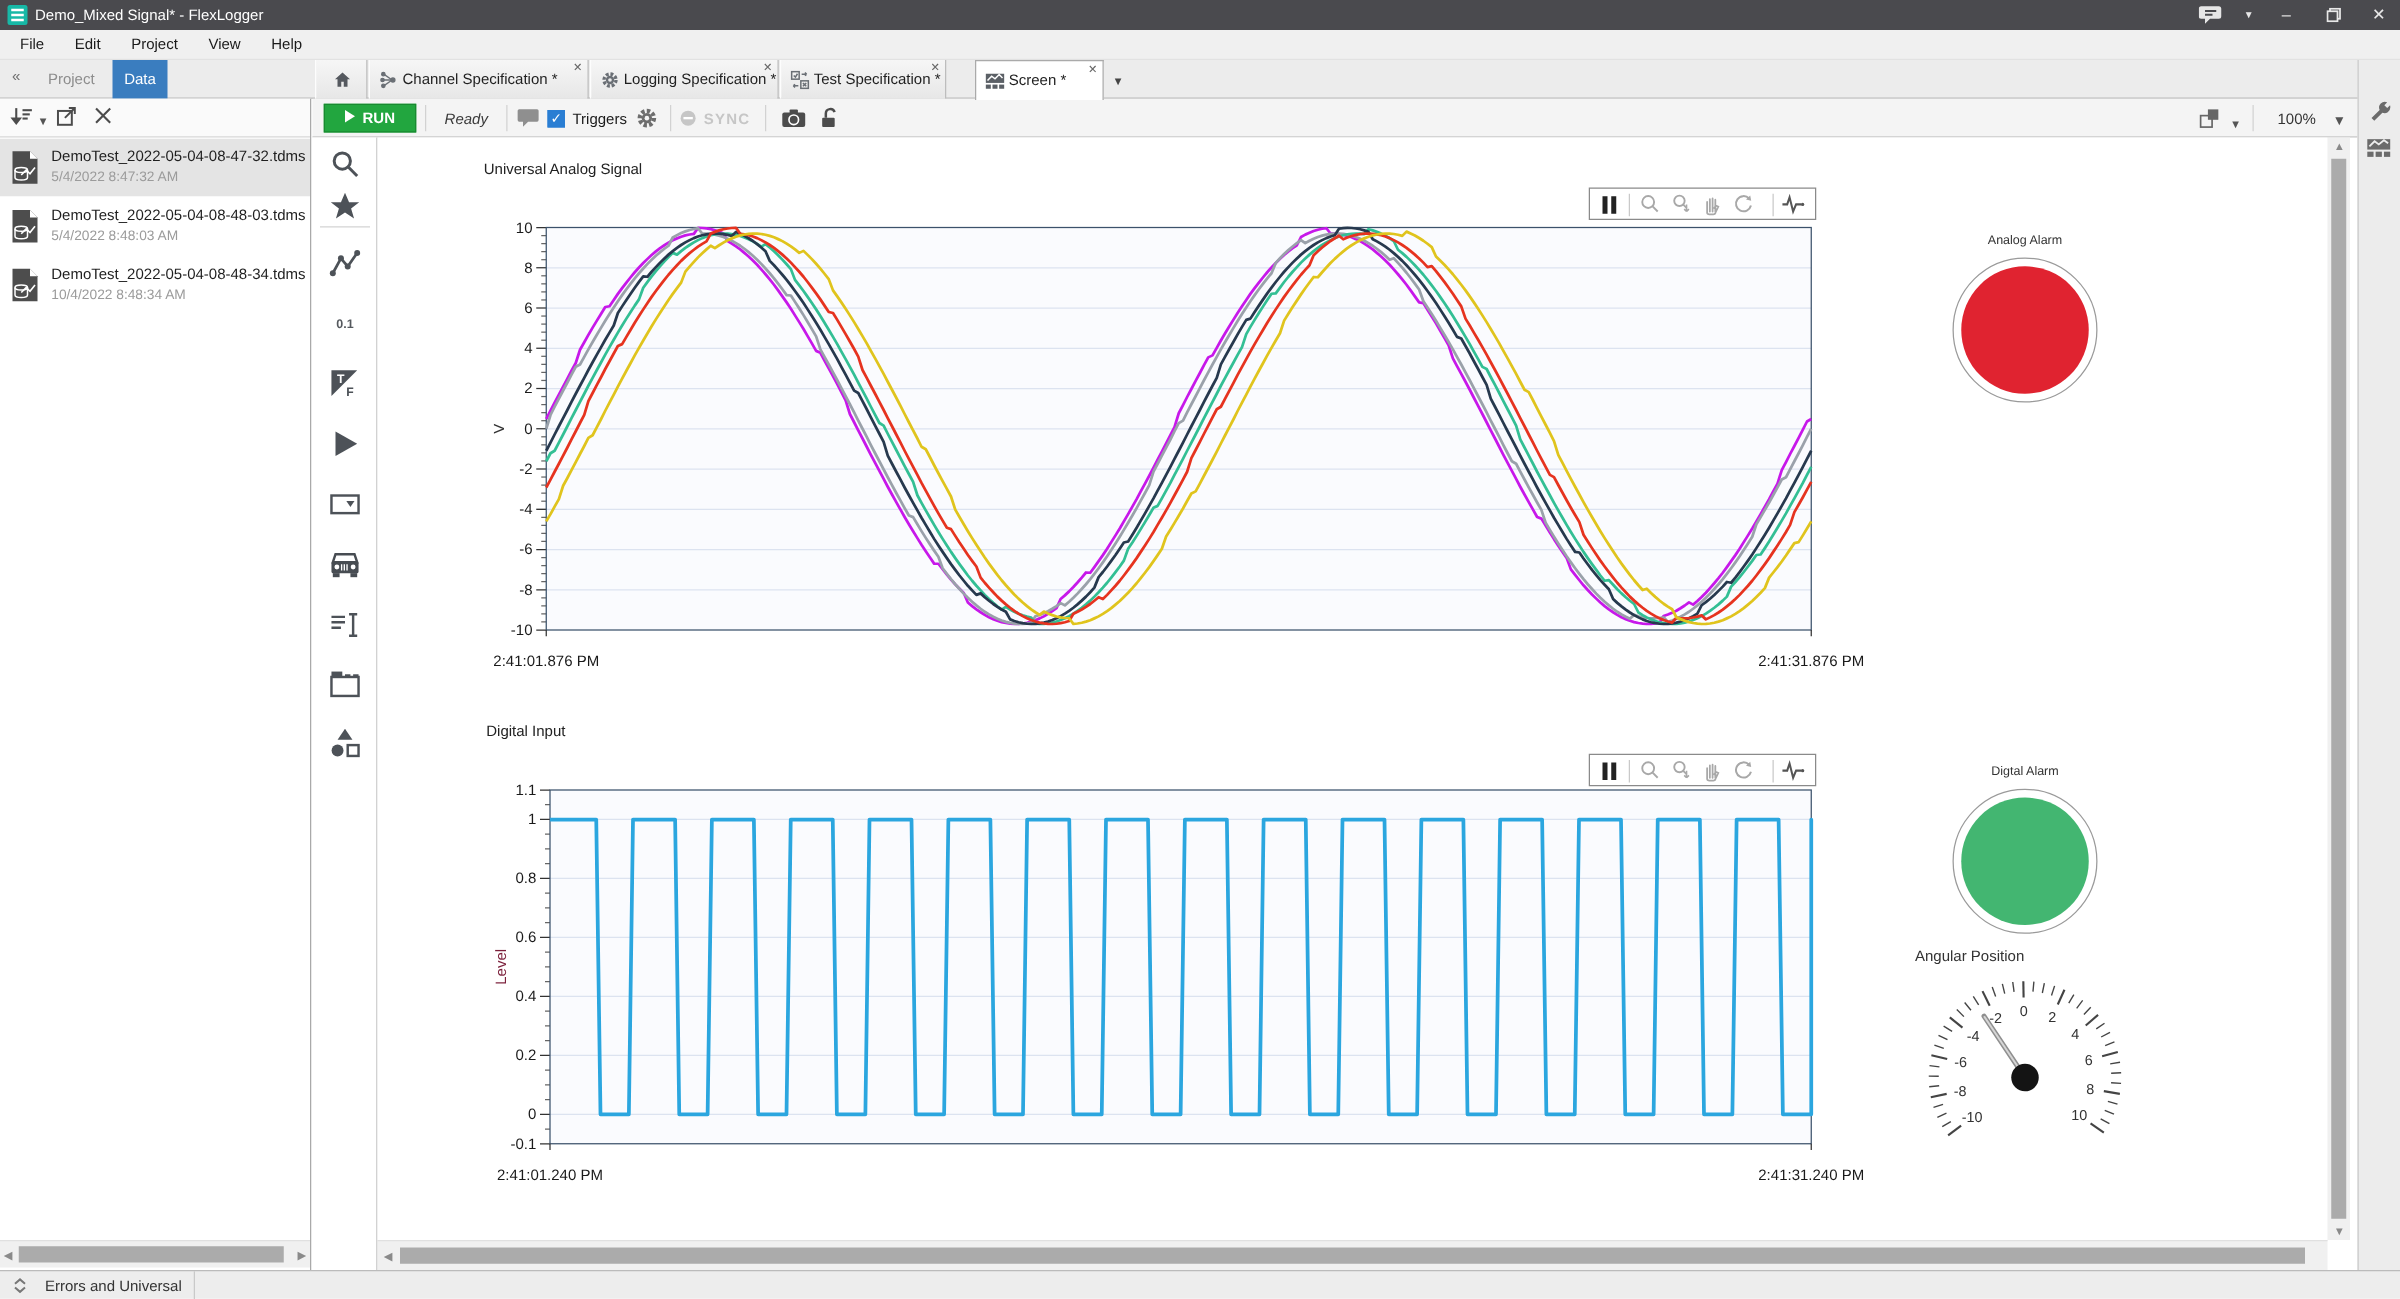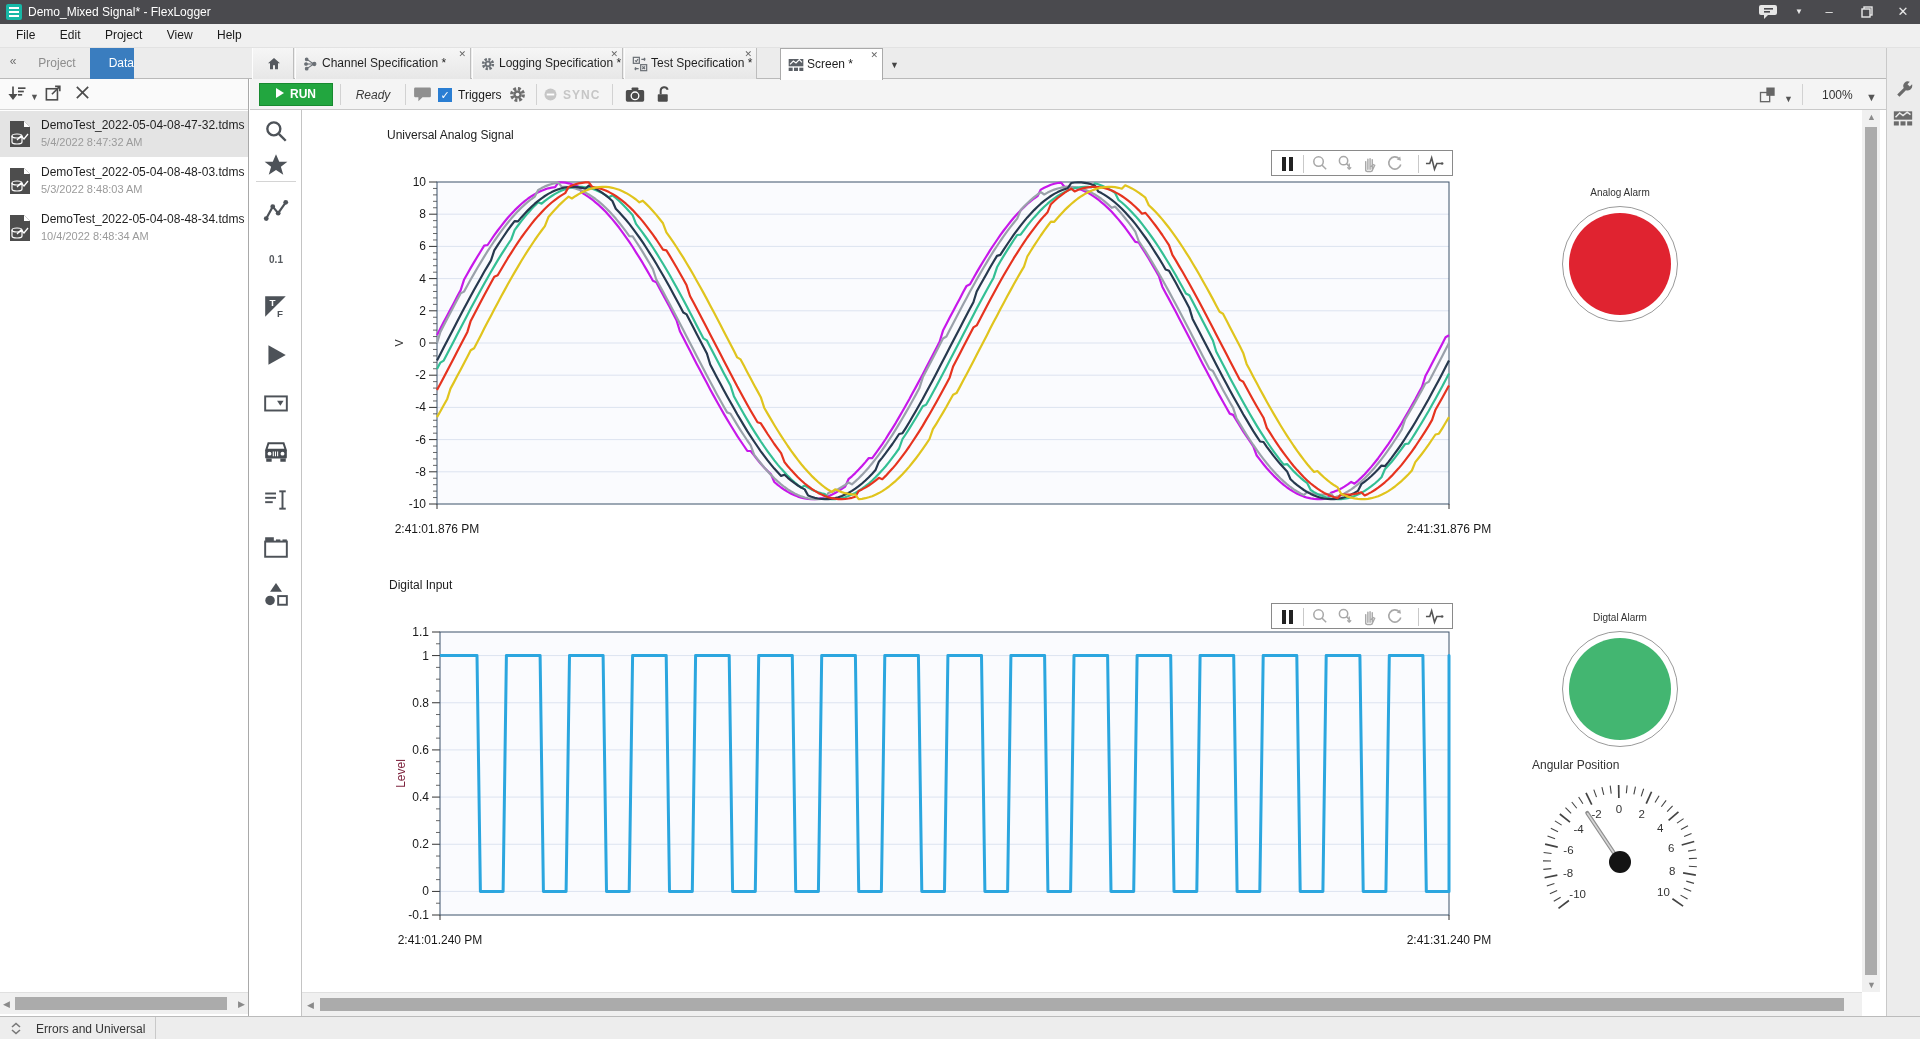--- a/index.html
+++ b/index.html
@@ -15,21 +15,21 @@
   
   #menubar { position:absolute; left:0; top:24px; width:1920px; height:24px; background:#f0f0f0; border-bottom:1px solid #e2e2e2; }
   .menu-item { display:inline-block; padding:4px 10px 0 10px; font-size:12px; color:#1a1a1a; }
   #menubar .menu-item:first-child { margin-left:6px; }
 
   
   #tab-row { position:absolute; left:0; top:48px; width:1920px; height:31px; background:#ececec; border-bottom:1px solid #b9b9b9; }
   #collapse-btn { position:absolute; left:2px; top:6px; width:22px; height:20px; color:#707070; font-size:12px; text-align:center; }
   .lp-tab { position:absolute; top:0; height:31px; font-size:12px; line-height:31px; text-align:center; }
   #lp-tab-files { left:26px; width:62px; color:#8d8d8d; }
-  #lp-tab-data  { left:90px; width:44px; background:#3a7dbf; color:#fff;text-align:right; }
+  #lp-tab-data  { left:90px; width:44px; background:#3a7dbf; color:#fff; }
   .doc-tab { position:absolute; top:0; height:31px; background:linear-gradient(#f6f6f6,#e7e7e7); border-right:1px solid #bdbdbd; border-left:1px solid #fdfdfd; font-size:12px; color:#1f1f1f; }
   .doc-tab.active { background:#fff; border:1px solid #aaa; border-bottom:none; height:32px; z-index:3; }
   .doc-tab .lbl { position:absolute; left:26px; top:8px; white-space:nowrap; }
   .doc-tab .ticon { position:absolute; left:7px; top:8px; width:16px; height:16px; }
   .tab-close { position:absolute; right:4px; top:1px; font-size:9px; color:#666; }
   #tab-home { left:252px; width:42px; }
   #tab-home .ticon { left:13px; }
   #tab-channel { left:295px; width:176px; }
   #tab-logging { left:472px; width:151px; }
   #tab-test { left:624px; width:133px; }
@@ -283,21 +283,21 @@
       </div>
       <div class="file-row" style="top: 47px;">
         <svg class="file-icon" viewBox="0 0 22 28">
           <path d="M1 1 H15 L21 7 V27 H1 Z" fill="#4d4d4d"></path>
           <path d="M15 1 L21 7 H15 Z" fill="#fff"></path>
           <ellipse cx="8" cy="16" rx="5" ry="2" fill="none" stroke="#fff" stroke-width="1.2"></ellipse>
           <path d="M3 16 v6 a5 2 0 0 0 10 0 v-6" fill="none" stroke="#fff" stroke-width="1.2"></path>
           <polyline points="8,20 12,16 15,19 19,14" fill="none" stroke="#fff" stroke-width="1.3"></polyline>
         </svg>
         <div class="file-name">DemoTest_2022-05-04-08-48-03.tdms</div>
-        <div class="file-date">5/3/2022 8:48:03 AM</div>
+        <div class="file-date">5/4/2022 8:48:03 AM</div>
       </div>
       <div class="file-row" style="top: 94px;">
         <svg class="file-icon" viewBox="0 0 22 28">
           <path d="M1 1 H15 L21 7 V27 H1 Z" fill="#4d4d4d"></path>
           <path d="M15 1 L21 7 H15 Z" fill="#fff"></path>
           <ellipse cx="8" cy="16" rx="5" ry="2" fill="none" stroke="#fff" stroke-width="1.2"></ellipse>
           <path d="M3 16 v6 a5 2 0 0 0 10 0 v-6" fill="none" stroke="#fff" stroke-width="1.2"></path>
           <polyline points="8,20 12,16 15,19 19,14" fill="none" stroke="#fff" stroke-width="1.3"></polyline>
         </svg>
         <div class="file-name">DemoTest_2022-05-04-08-48-34.tdms</div>

